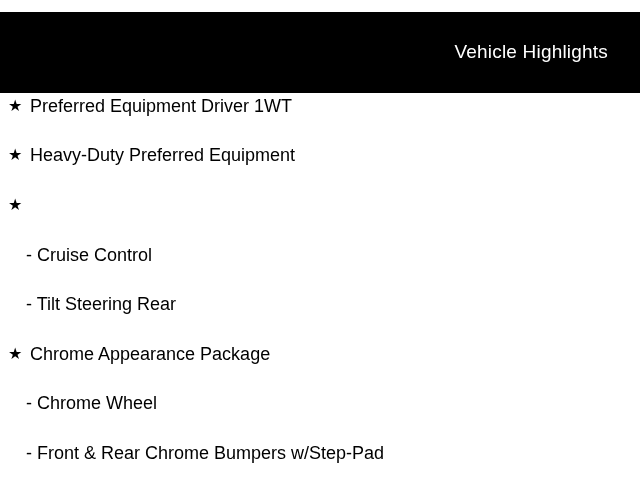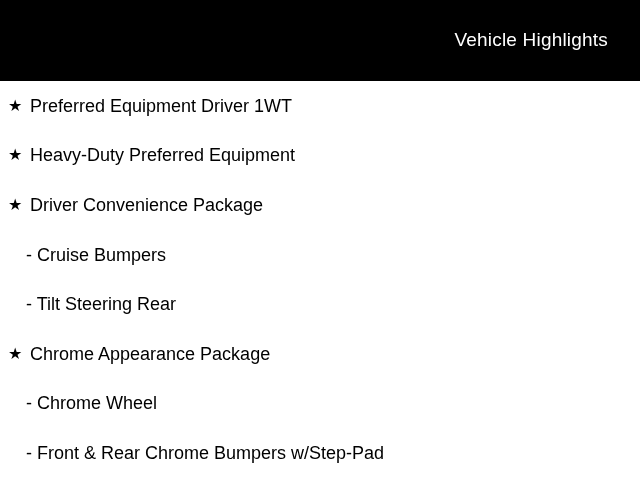--- a/index.html
+++ b/index.html
@@ -15,21 +15,21 @@
   }
   .page {
     position: relative;
     width: 640px;
     height: 480px;
     background: #ffffff;
   }
   .header-bar {
     position: absolute;
     left: 0;
-    top: 0;
+    top: 12px;
     width: 640px;
     height: 81px;
     background: #000000;
   }
   .header-title {
     position: absolute;
     right: 32px;
     top: 29px;
     color: #ffffff;
     font-size: 19px;
@@ -92,25 +92,24 @@
       <span class="item-label">Preferred Equipment Driver 1WT</span>
     </div>
 
     <div class="item bullet">
       <span class="star">★</span>
       <span class="item-label">Heavy-Duty Preferred Equipment</span>
     </div>
 
     <div class="item bullet">
       <span class="star">★</span>
-      <span class="item-label">Driver Convenience Package</span>
     </div>
 
     <div class="item sub">
-      <span class="item-label">- Cruise Bumpers</span>
+      <span class="item-label">- Cruise Control</span>
     </div>
 
     <div class="item sub">
       <span class="item-label">- Tilt Steering Rear</span>
     </div>
 
     <div class="item bullet">
       <span class="star">★</span>
       <span class="item-label">Chrome Appearance Package</span>
     </div>

